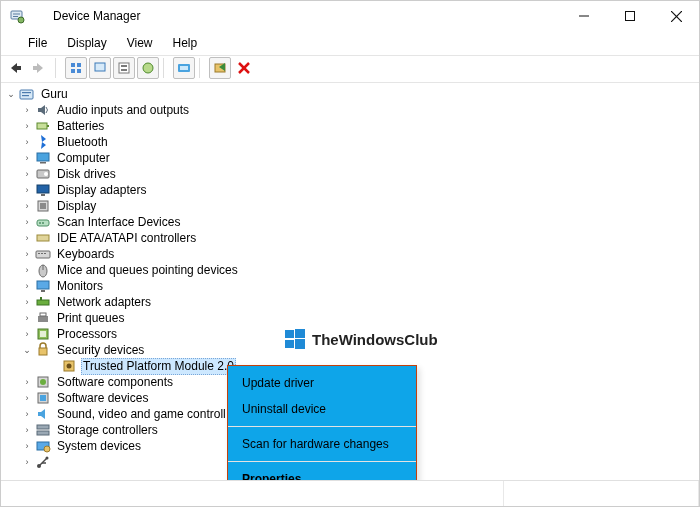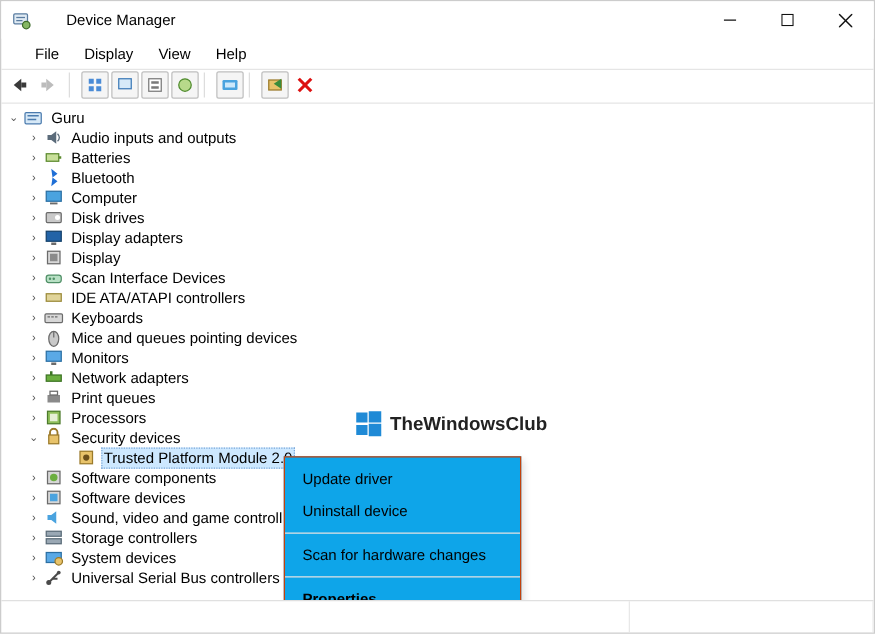--- a/index.html
+++ b/index.html
@@ -469,21 +469,20 @@
       <div class="node indent-1">
         <span class="twisty">›</span>
         <span class="ico">
           <svg width="16" height="16" viewBox="0 0 16 16">
             <circle cx="4" cy="12" r="2" fill="#4a4a4a"></circle>
             <line x1="4" y1="12" x2="12" y2="4" stroke="#4a4a4a" stroke-width="1.5"></line>
             <circle cx="12" cy="4" r="1.5" fill="#4a4a4a"></circle>
             <line x1="7" y1="9" x2="11" y2="9" stroke="#4a4a4a" stroke-width="1.5"></line>
           </svg>
         </span>
-        <span class="label">Universal Serial Bus controllers</span>
       </div>
     </div>
 
   <div class="watermark">
     <svg width="22" height="22" viewBox="0 0 22 22">
       <rect x="1" y="2" width="9" height="8" fill="#1f8ad6"></rect>
       <rect x="11" y="1" width="10" height="9" fill="#1f8ad6"></rect>
       <rect x="1" y="12" width="9" height="8" fill="#1f8ad6"></rect>
       <rect x="11" y="11" width="10" height="10" fill="#1f8ad6"></rect>
     </svg>

